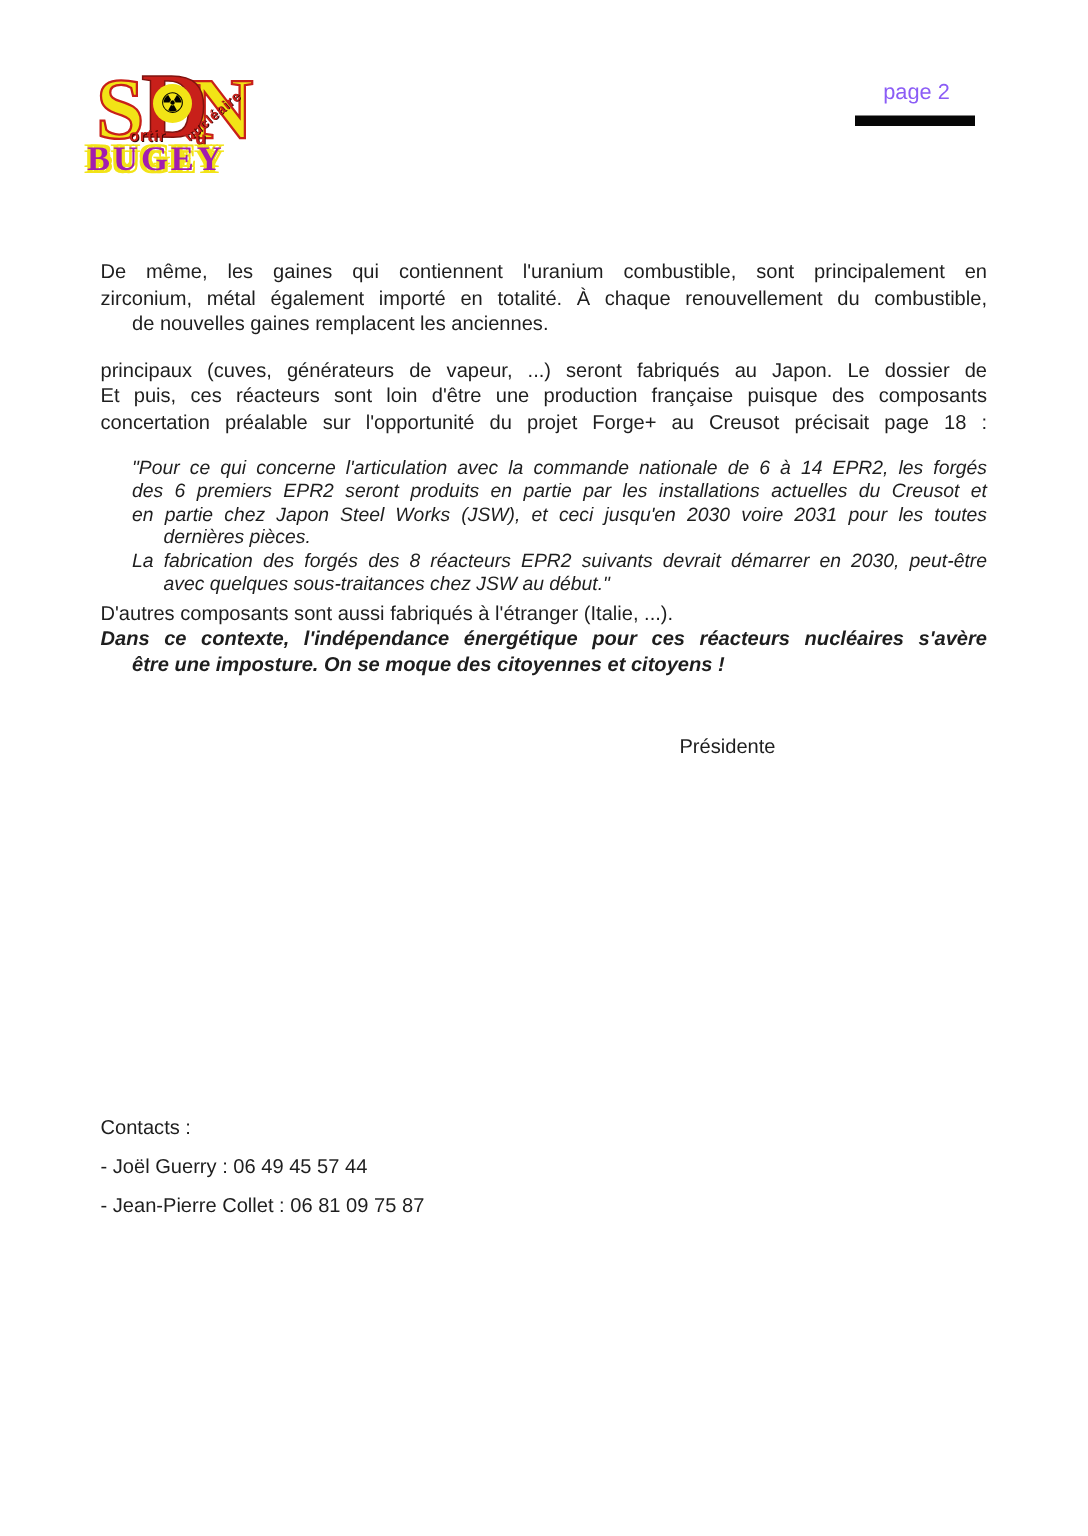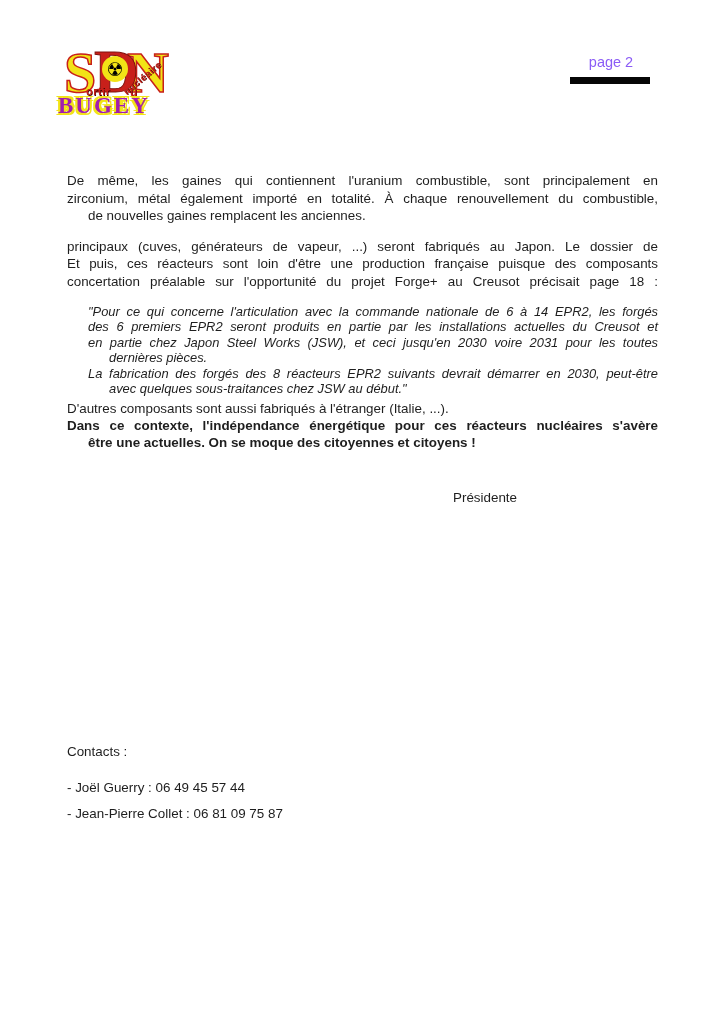--- a/index.html
+++ b/index.html
@@ -69,37 +69,37 @@
   .textblock {
     position:absolute; left:67px; top:172px; width:591px;
     font-size:13.4px; line-height:17.6px; color:var(--ink);
   }
   .para { margin:0 0 13px 0; }
   .quote {
     margin:4px 0 3px 21px;
     font-style:italic; font-size:12.9px; line-height:15.5px;
   }
   .p3 { margin-bottom:1px; }
-  .emphasis { font-weight:bold; line-height:16.5px; }
+  .emphasis { font-weight:bold; line-height:16.5px;font-style:italic; }
   .tline { text-align:justify; text-align-last:justify; }
   .tline.no-just { text-align-last:left;margin-left:21px; }
 
   
   .signature {
     position:absolute; left:355px; top:489px; width:260px;
     text-align:center; font-size:13.4px; line-height:17px; color:var(--ink);
   }
   .sig-name { margin-bottom:8px; }
 
   
   .contacts {
     position:absolute; left:67px; top:743px;
     font-size:13.4px; line-height:17px; color:var(--ink);
   }
-  .contacts-heading { margin-bottom:19px; }
+  .contacts-heading { margin-bottom:9px; }
   .contact-line { margin-bottom:9px; }
 </style>
 </head>
 <body>
 
 <div class="page">
 
   <div class="logo">
     <span class="ltr s">S</span>
     <span class="ltr d">D</span>
@@ -131,21 +131,21 @@
         <div class="tline">"Pour ce qui concerne l'articulation avec la commande nationale de 6 à 14 EPR2, les forgés</div>
         <div class="tline">des 6 premiers EPR2 seront produits en partie par les installations actuelles du Creusot et</div>
         <div class="tline">en partie chez Japon Steel Works (JSW), et ceci jusqu'en 2030 voire 2031 pour les toutes</div>
         <div class="tline no-just">dernières pièces.</div>
         <div class="tline">La fabrication des forgés des 8 réacteurs EPR2 suivants devrait démarrer en 2030, peut-être</div>
         <div class="tline no-just">avec quelques sous-traitances chez JSW au début."</div>
       </div>
     <div class="para p3">D'autres composants sont aussi fabriqués à l'étranger (Italie, ...).</div>
     <div class="emphasis">
         <div class="tline">Dans ce contexte, l'indépendance énergétique pour ces réacteurs nucléaires s'avère</div>
-        <div class="tline no-just">être une actuelles. On se moque des citoyennes et citoyens !</div>
+        <div class="tline no-just">être une imposture. On se moque des citoyennes et citoyens !</div>
       </div>
   </div>
 
   <div class="signature">
     <div class="sig-title">Présidente</div>
   </div>
 
   <div class="contacts">
     <div class="contacts-heading">Contacts :</div>
     <div class="contact-line">- Joël Guerry : 06 49 45 57 44</div>

